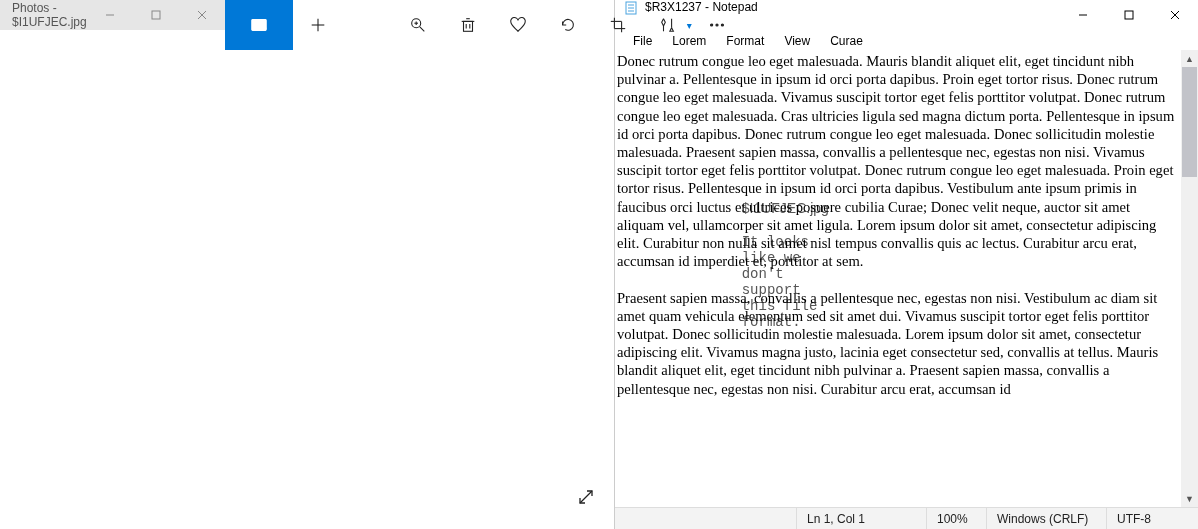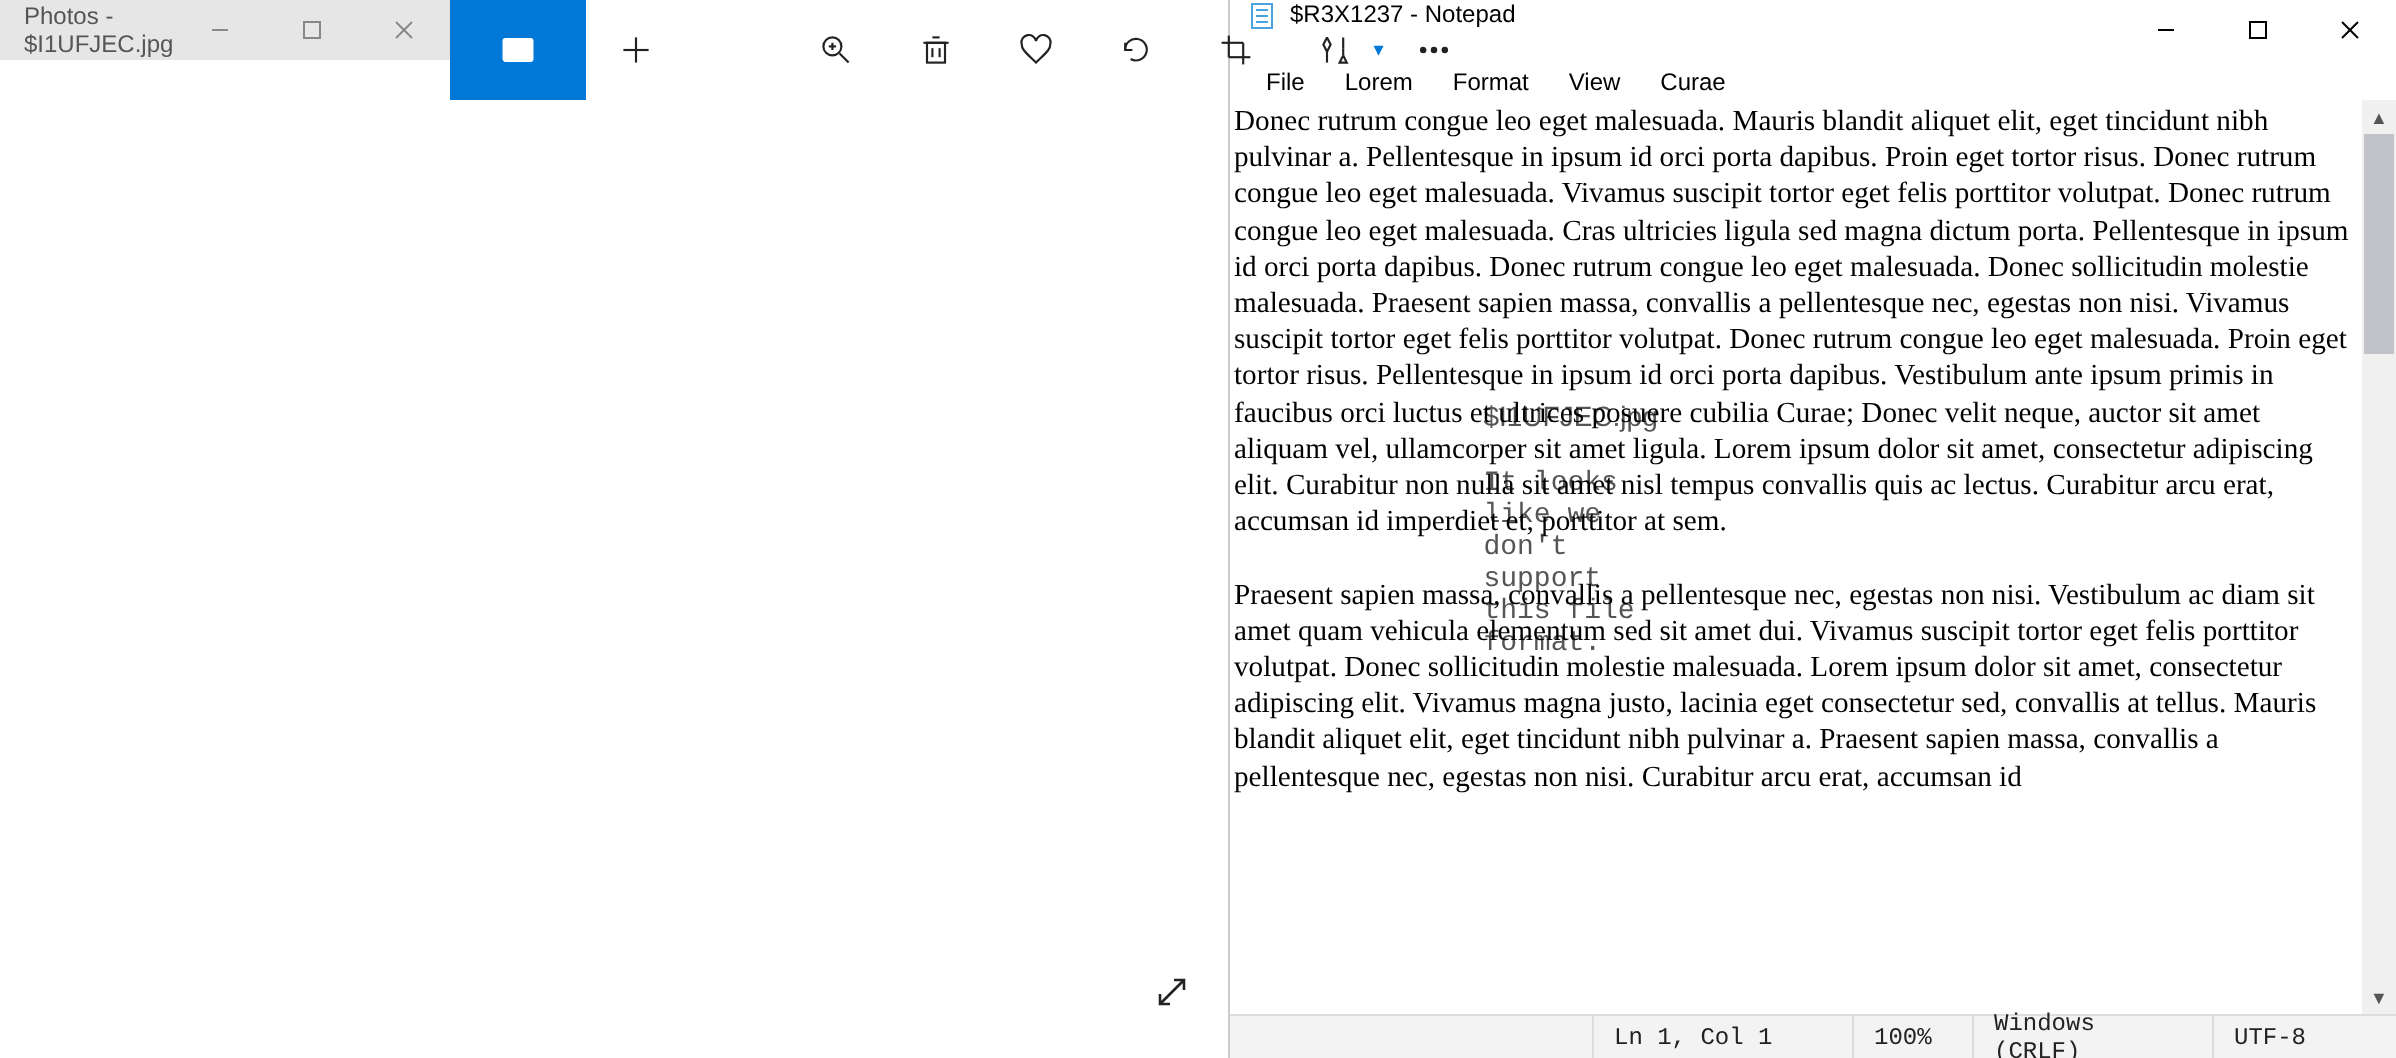--- a/index.html
+++ b/index.html
@@ -42,21 +42,21 @@
   .np-menu { height:20px; display:flex; align-items:flex-end; gap:4px; padding-left:10px; font-size:12px; background:#fff; }
   .np-menu span { padding:2px 8px; }
 
   .np-body { flex:1; position:relative; overflow:hidden; }
   .np-text { position:absolute; inset:0 17px 0 0; padding:2px 4px 2px 2px; font-family: Liberation Serif, serif; font-size:14.6px; line-height:18.2px; white-space:pre-wrap; word-wrap:break-word; color:#000; }
   .np-scroll { position:absolute; right:0; top:0; bottom:0; width:17px; background:#f0f0f0; }
   .np-scroll .arrow { height:17px; display:flex; align-items:center; justify-content:center; color:#555; font-size:9px;}
   .np-scroll .track { position:absolute; top:17px; bottom:17px; left:0; right:0; }
   .np-scroll .thumb { position:absolute; left:1px; right:1px; top:0; height:110px; background:#c2c3c9; }
 
-  .np-status { height:22px; border-top:1px solid #ddd; display:flex; align-items:center; font-size:12px; color:#222; background:#f3f3f3;font-family:Liberation Mono, monospace;}
+  .np-status { height:22px; border-top:1px solid #ddd; display:flex; align-items:center; font-size:12px; color:#222; background:#f3f3f3;}
   .np-status .cell { padding:0 10px; height:100%; display:flex; align-items:center; border-left:1px solid #ddd; }
   .np-status .cell:first-child { border-left:none; flex:1;}
 </style>
 </head>
 <body>
 
 <div class="photos">
   <div class="photos-titlebar">
     <span class="title">Photos - $I1UFJEC.jpg</span>
     <div class="winbtn">

